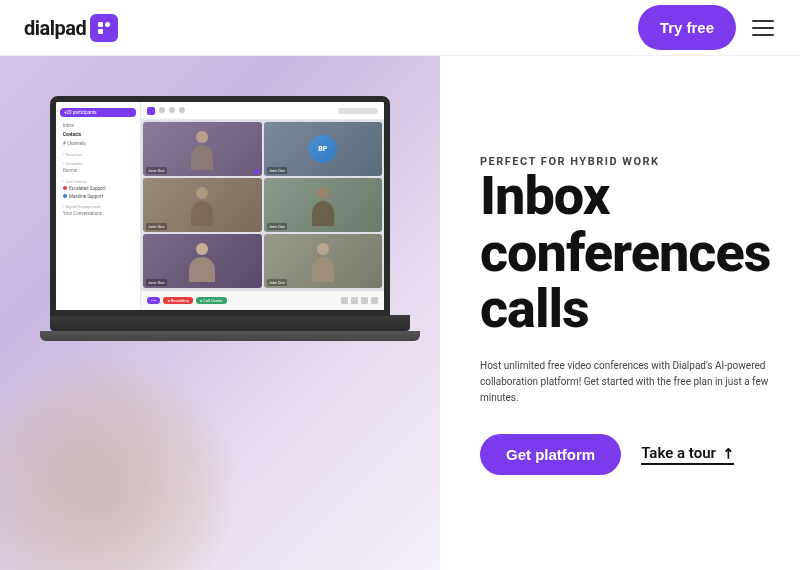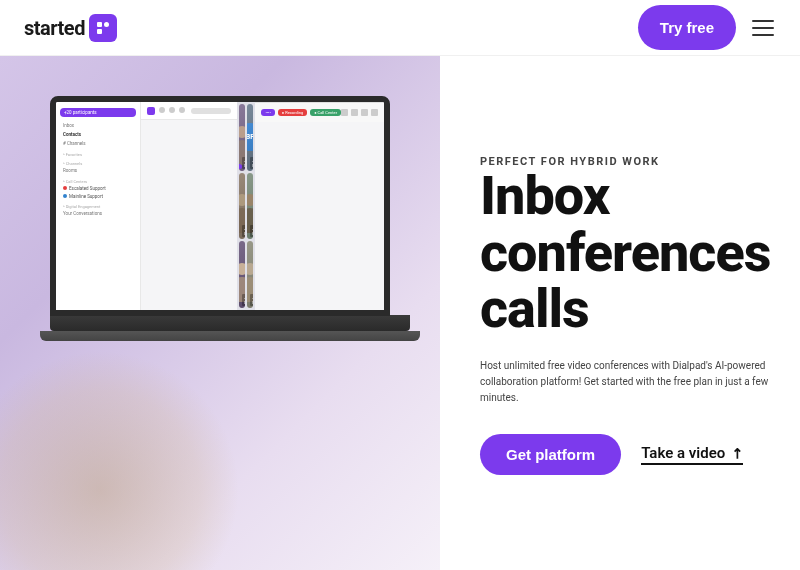--- a/index.html
+++ b/index.html
@@ -211,21 +211,21 @@
 
     .app-sidebar .dot {
       width: 4px;
       height: 4px;
       border-radius: 50%;
     }
 
     .app-main {
       flex: 1;
       display: flex;
-      flex-direction: row;
+      flex-direction: column;
     }
 
     .app-toolbar {
       height: 18px;
       background: #fff;
       border-bottom: 1px solid #e8e8e8;
       display: flex;
       align-items: center;
       padding: 0 6px;
       gap: 6px;
@@ -439,21 +439,21 @@
       font-size: 14px;
       transform: rotate(-45deg);
       display: inline-block;
     }
   </style>
 </head>
 <body>
 
 <header>
   <div class="logo-area">
-    <span class="logo-text">started</span>
+    <span class="logo-text">dialpad</span>
     <div class="logo-icon">
       <svg viewBox="0 0 16 16" fill="none">
         <rect x="2" y="2" width="5" height="5" rx="1" fill="white"></rect>
         <rect x="9" y="2" width="5" height="5" rx="2.5" fill="white"></rect>
         <rect x="2" y="9" width="5" height="5" rx="1" fill="white"></rect>
       </svg>
     </div>
   </div>
   <div class="header-right">
     <button class="try-free-btn">Try free</button>
@@ -576,19 +576,19 @@
     <p class="eyebrow">PERFECT FOR HYBRID WORK</p>
     <h1 class="hero-title">
       <span>Inbox</span><br>
       <span>conferences</span><br>
       <span>calls</span>
     </h1>
     <p class="hero-description">Host unlimited free video conferences with Dialpad's AI-powered collaboration platform! Get started with the free plan in just a few minutes.</p>
     <div class="cta-row">
       <button class="get-started-btn">Get platform</button>
       <a class="take-tour-link">
-        <span>Take a video</span>
+        <span>Take a tour</span>
         <span class="arrow-icon">↗</span>
       </a>
     </div>
   </div>
 
 </div>
 
 </body></html>

